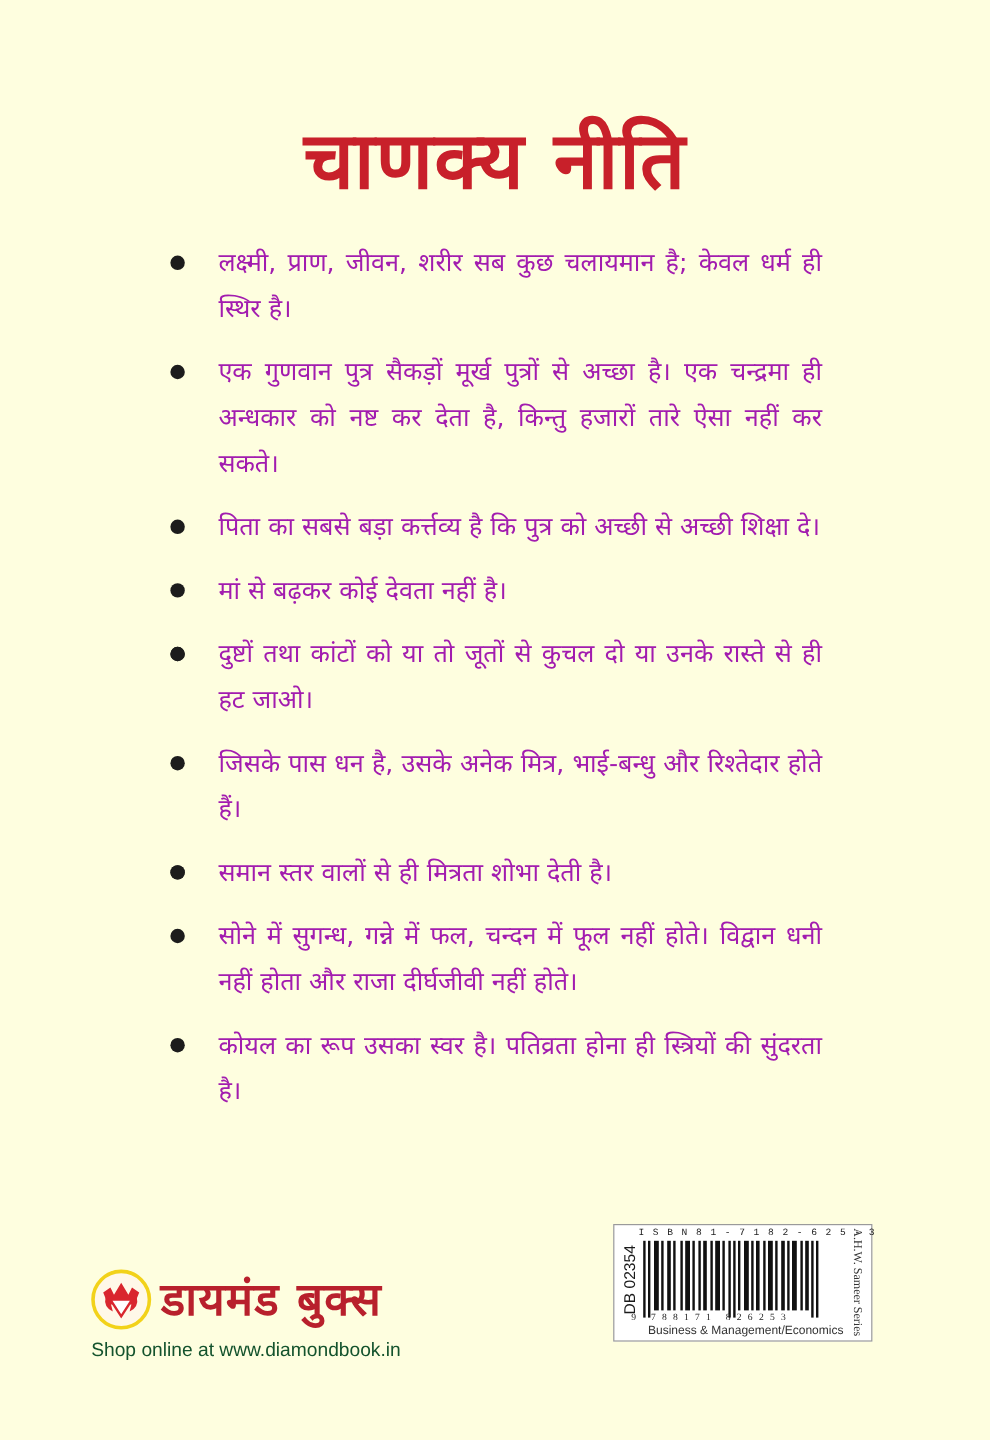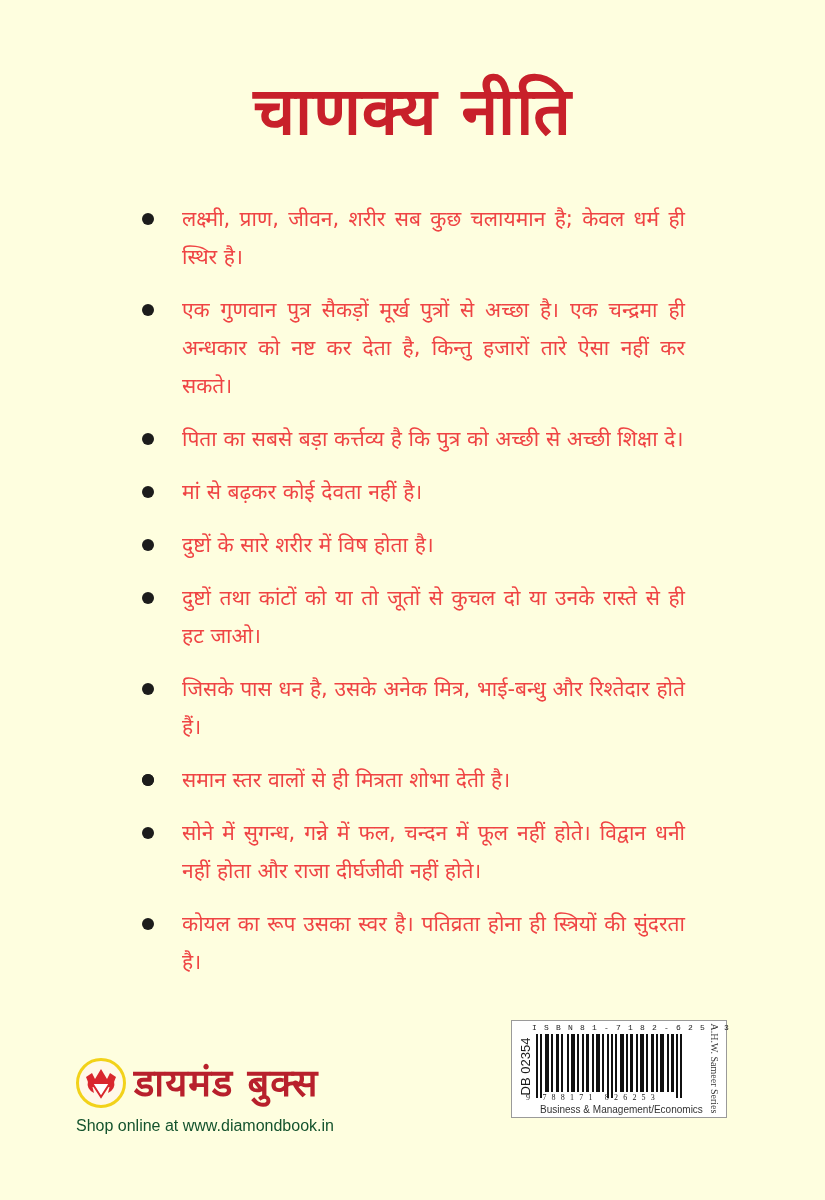--- a/index.html
+++ b/index.html
@@ -11,21 +11,21 @@
       height: 1200px;
       background: #fefedf;
       position: relative;
       overflow: hidden;
       font-family: "DejaVu Sans", sans-serif;
       color: #1a1a1a;
     }
     .title {
       position: absolute;
       left: 0;
-      top: 72px;
+      top: 95px;
       width: 825px;
       text-align: center;
       font-family: "DejaVu Sans", sans-serif;
       font-weight: bold;
       font-size: 66px;
       line-height: 80px;
       color: #c8202a;
       letter-spacing: 1px;
     }
     .quotes {
@@ -36,21 +36,21 @@
       margin: 0;
       padding: 0;
       list-style: none;
     }
     .quote {
       position: relative;
       padding-left: 42px;
       font-size: 21px;
       line-height: 38px;
       margin-bottom: 15px;
-      color: #ef4444;
+      color: #a21caf;
       text-align: justify;
     }
     .quote .bullet {
       position: absolute;
       left: 2px;
       top: 13px;
       width: 12px;
       height: 12px;
       border-radius: 50%;
       background: #1c1c1c;
@@ -182,21 +182,21 @@
 </head>
 <body>
 
 <div class="title">चाणक्य नीति</div>
 
 <ul class="quotes">
   <li class="quote"><span class="bullet"></span><span>लक्ष्मी, प्राण, जीवन, शरीर सब कुछ चलायमान है; केवल धर्म ही स्थिर है।</span></li>
   <li class="quote"><span class="bullet"></span><span>एक गुणवान पुत्र सैकड़ों मूर्ख पुत्रों से अच्छा है। एक चन्द्रमा ही अन्धकार को नष्ट कर देता है, किन्तु हजारों तारे ऐसा नहीं कर सकते।</span></li>
   <li class="quote"><span class="bullet"></span><span>पिता का सबसे बड़ा कर्त्तव्य है कि पुत्र को अच्छी से अच्छी शिक्षा दे।</span></li>
   <li class="quote"><span class="bullet"></span><span>मां से बढ़कर कोई देवता नहीं है।</span></li>
-  <li class="quote"><span class="bullet"></span><span>दुष्टों के सारे शरीर में विष होता है।</span></li>
+  <li class="quote"><span class="bullet"></span></li>
   <li class="quote"><span class="bullet"></span><span>दुष्टों तथा कांटों को या तो जूतों से कुचल दो या उनके रास्ते से ही हट जाओ।</span></li>
   <li class="quote"><span class="bullet"></span><span>जिसके पास धन है, उसके अनेक मित्र, भाई-बन्धु और रिश्तेदार होते हैं।</span></li>
   <li class="quote"><span class="bullet"></span></li>
   <li class="quote"><span class="bullet"></span><span>समान स्तर वालों से ही मित्रता शोभा देती है।</span></li>
   <li class="quote"><span class="bullet"></span><span>सोने में सुगन्ध, गन्ने में फल, चन्दन में फूल नहीं होते। विद्वान धनी नहीं होता और राजा दीर्घजीवी नहीं होते।</span></li>
   <li class="quote"><span class="bullet"></span><span>कोयल का रूप उसका स्वर है। पतिव्रता होना ही स्त्रियों की सुंदरता है।</span></li>
 </ul>
 
 <div class="publisher">
   <div class="logo-mark">

